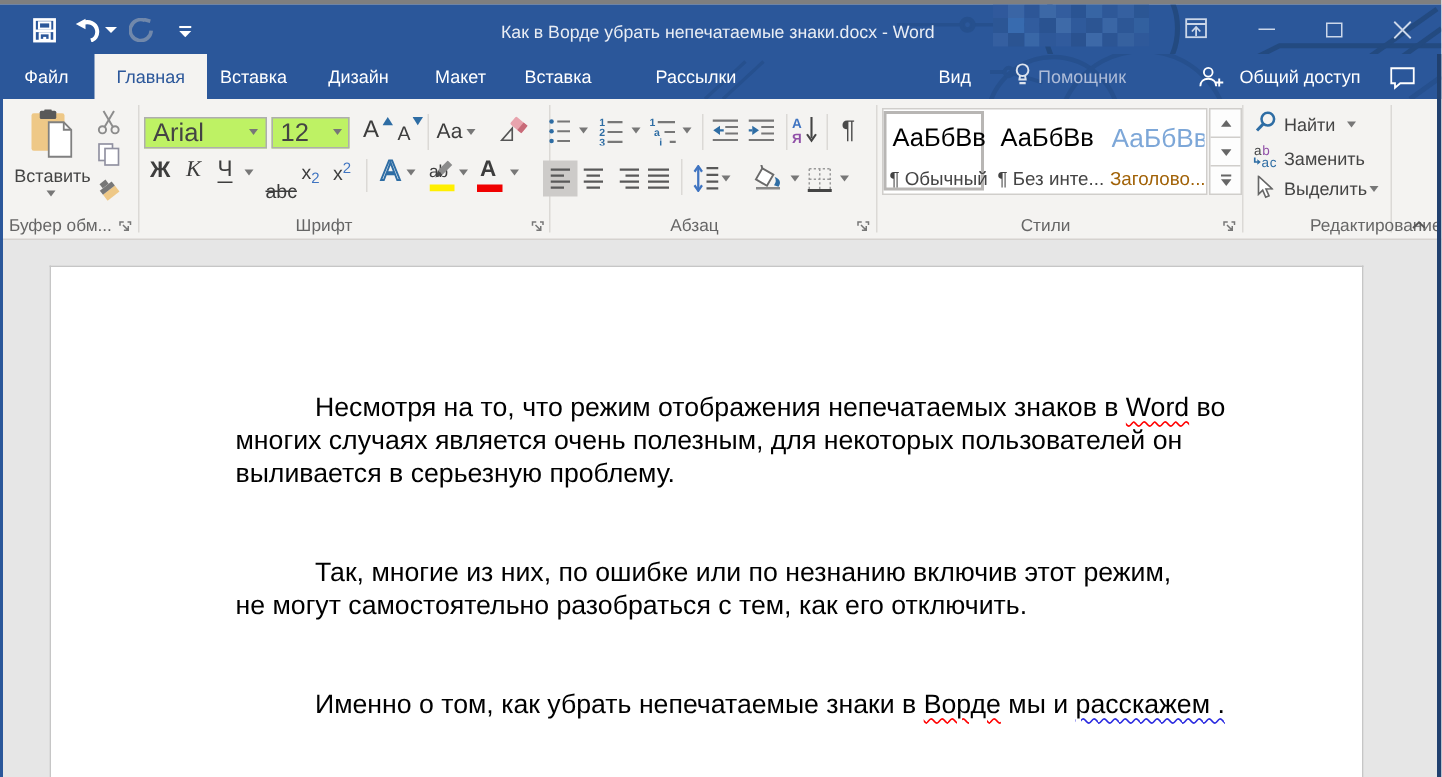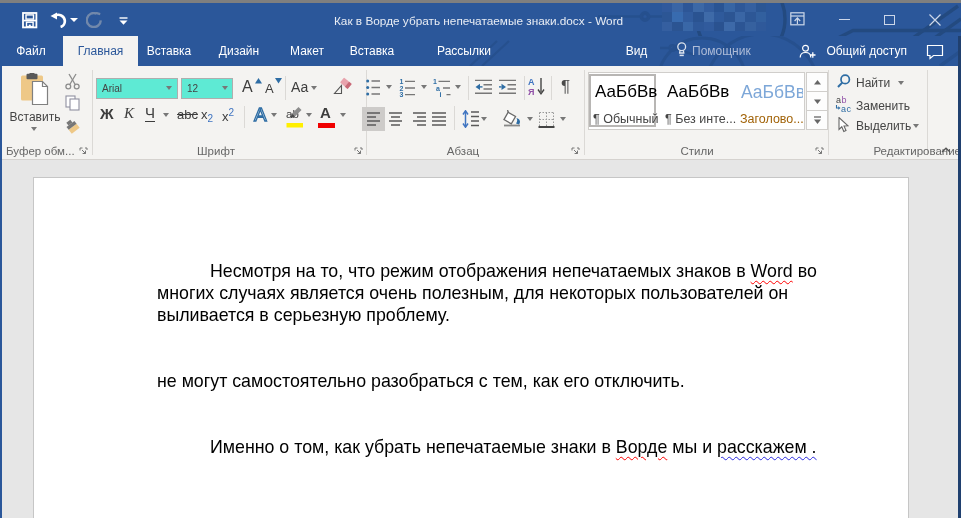--- a/index.html
+++ b/index.html
@@ -17,21 +17,21 @@
 
   
   .tab{position:absolute;top:0;height:30px;line-height:30px;color:#fff;font-size:12px;text-align:center;}
   #tab-active{position:absolute;left:63px;top:0;width:75px;height:30px;background:#f4f3f1;color:#2b579a;font-size:12px;text-align:center;line-height:30px;}
 
   
   .gsep{position:absolute;top:4px;width:1px;height:85px;background:#dbd9d6;}
   .glabel{position:absolute;top:79px;font-size:11.5px;color:#666;white-space:nowrap;}
   .rbtxt{font-size:12px;color:#444;}
   .launcher{position:absolute;}
-  .combo{position:absolute;background:#5eead4;border:1px solid #aeaeae;box-sizing:border-box;font-size:10px;color:#444;}
+  .combo{position:absolute;background:#bef264;border:1px solid #aeaeae;box-sizing:border-box;font-size:17px;color:#444;}
   .arrow-d{position:absolute;width:0;height:0;border-left:3.5px solid transparent;border-right:3.5px solid transparent;border-top:4px solid #777;}
 
   
   #doctext{position:absolute;left:157px;top:260px;width:720px;font-size:17.8px;line-height:22px;color:#000;}
   .tl{height:22px;white-space:nowrap;}
   .sqr{text-decoration:underline;text-decoration-style:wavy;text-decoration-color:#f00;text-decoration-thickness:1px;text-underline-offset:3px;}
   .sqb{text-decoration:underline;text-decoration-style:wavy;text-decoration-color:#2a2ae0;text-decoration-thickness:1px;text-underline-offset:3px;}
 </style>
 </head>
 <body>
@@ -242,21 +242,21 @@
         <g transform="rotate(40 13 7)">
           <rect x="8" y="4" width="10" height="6.5" rx="1" fill="#e8a3ad"></rect>
           <rect x="14.5" y="4" width="3.5" height="6.5" fill="#c86a78"></rect>
         </g>
       </svg>
 
       <div class="abs" style="left:100px;top:39px;font-size:15px;font-weight:bold;color:#3d3d3d">Ж</div>
       <div class="abs" style="left:124px;top:39px;font-size:15px;font-style:italic;font-family:'Liberation Serif',serif;color:#3d3d3d">К</div>
       <div class="abs" style="left:145px;top:39px;font-size:15px;color:#3d3d3d;border-bottom:1.5px solid #3d3d3d;line-height:16px">Ч</div>
       <div class="arrow-d" style="left:163px;top:47px"></div>
-      <div class="abs" style="left:177px;top:41px;font-size:13px;color:#3d3d3d;text-decoration:line-through">abc</div>
+      <div class="abs" style="left:177px;top:54px;font-size:13px;color:#3d3d3d;text-decoration:line-through">abc</div>
       <div class="abs" style="left:201px;top:41px;font-size:13px;color:#3d3d3d">x<span style="font-size:10px;color:#3f74c1;vertical-align:-3px">2</span></div>
       <div class="abs" style="left:222px;top:41px;font-size:13px;color:#3d3d3d">x<span style="font-size:10px;color:#3f74c1;vertical-align:5px">2</span></div>
       <div class="gsep" style="left:244px;top:40px;height:22px"></div>
 
       <div class="abs" style="left:254px;top:38px;font-size:19px;color:#fff;-webkit-text-stroke:1.3px #2e6da4">А</div>
       <div class="arrow-d" style="left:271px;top:47px"></div>
 
       <svg class="abs" style="left:286px;top:41px" width="22" height="22" viewBox="0 0 22 22">
         <text x="0" y="11" font-size="11.5" fill="#3d3d3d">ab</text>
         <path d="M12.5 0 L15.5 3 L9 9.5 L6 6.5 Z" fill="#8c8c8c"></path>
@@ -443,17 +443,18 @@
   </div>
   <div class="abs" id="borderL"></div>
   <div class="abs" id="borderR"></div>
 
   <div class="abs" id="doctext">
     <div class="tl"><span style="padding-left:53px"></span>Несмотря на то, что режим отображения непечатаемых знаков в <span class="sqr">Word</span> во</div>
     <div class="tl">многих случаях является очень полезным, для некоторых пользователей он</div>
     <div class="tl">выливается в серьезную проблему.</div>
     <div class="tl"></div>
     <div class="tl"></div>
+    <div class="tl"><span style="padding-left:53px"></span>Так, многие из них, по ошибке или по незнанию включив этот режим,</div>
     <div class="tl">не могут самостоятельно разобраться с тем, как его отключить.</div>
     <div class="tl"></div>
     <div class="tl"></div>
     <div class="tl"><span style="padding-left:53px"></span>Именно о том, как убрать непечатаемые знаки в <span class="sqr">Ворде</span> мы и <span class="sqb">расскажем .</span></div>
   </div>
 
 </body></html>

